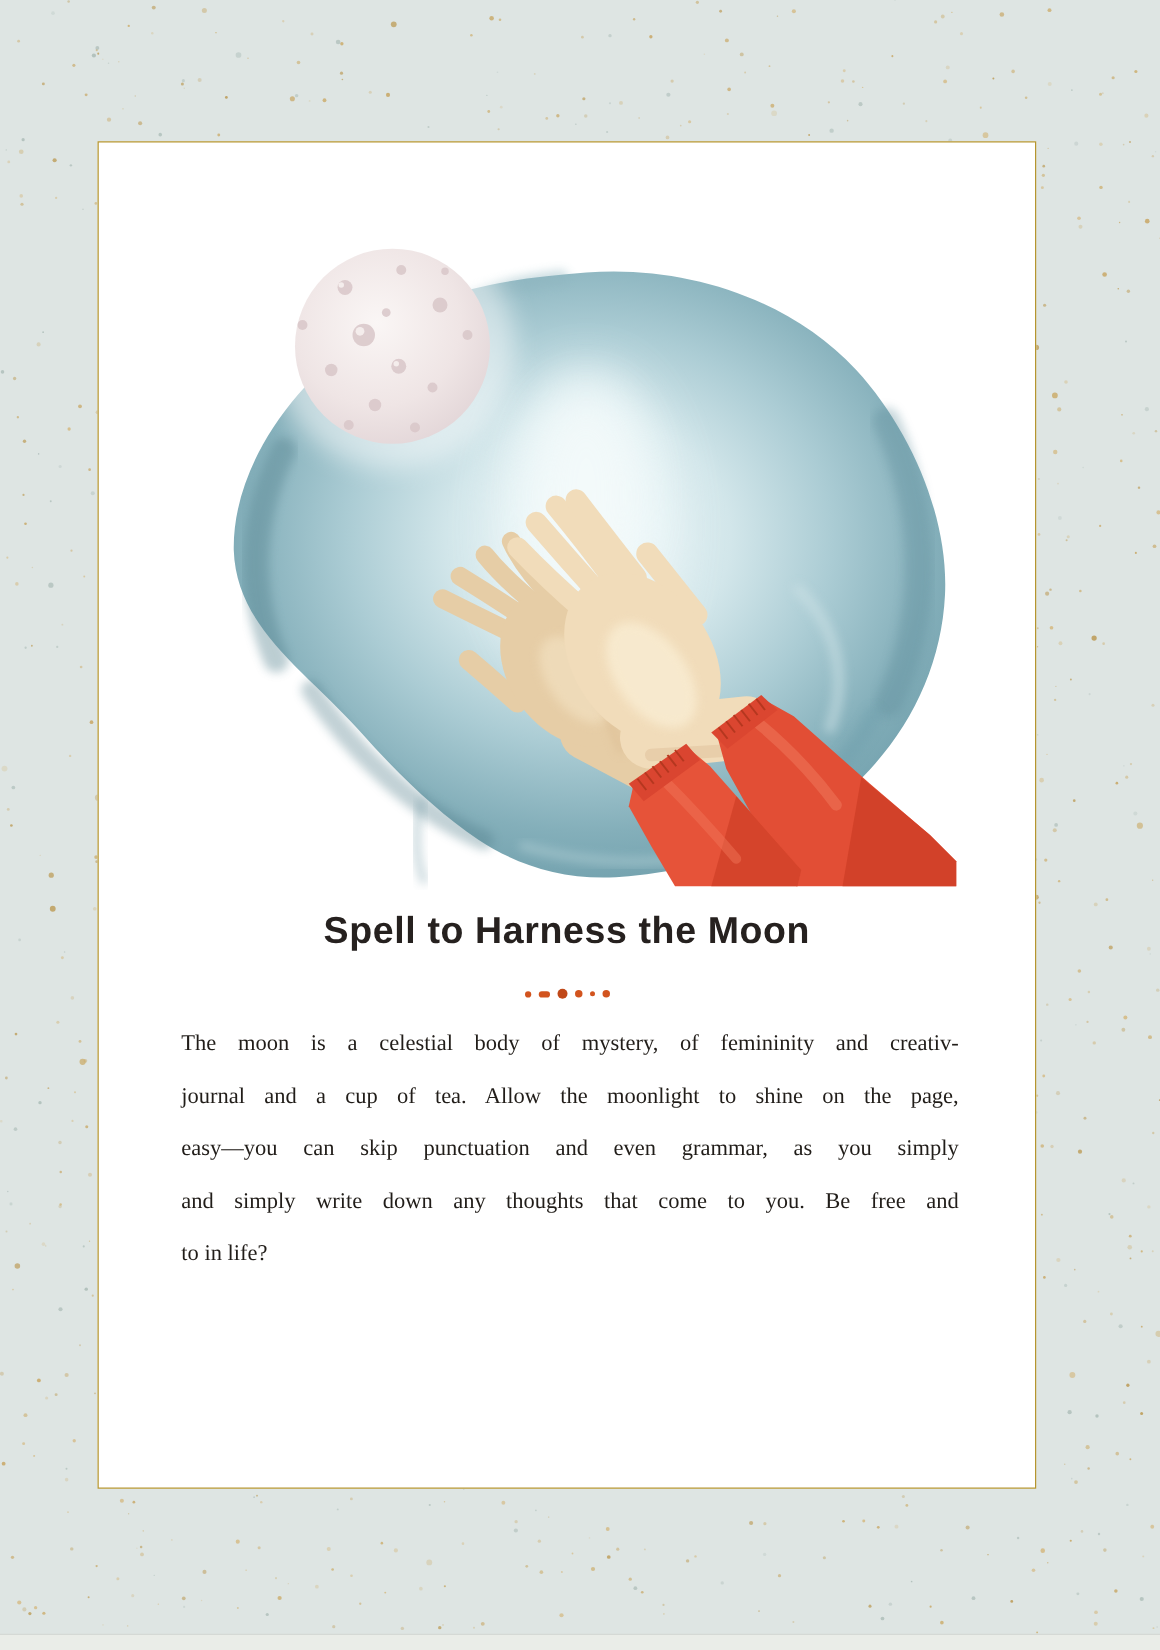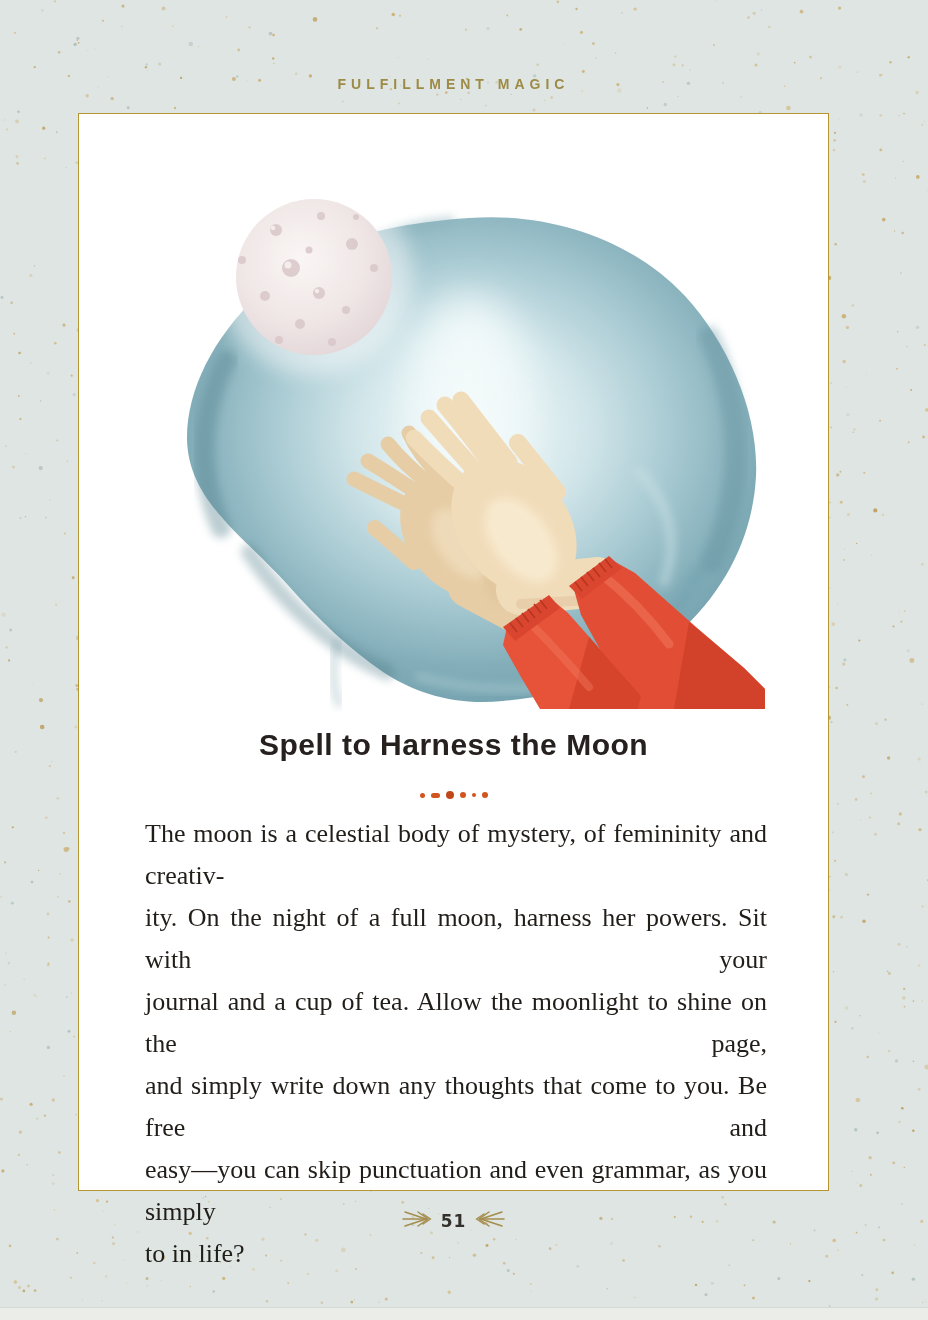--- a/index.html
+++ b/index.html
@@ -41,21 +41,21 @@
   }
   .dot{background:var(--dot,#d2541e);border-radius:50%;display:block;}
   .dot.d1{width:5px;height:5px;}
   .dot.d2{width:9px;height:5px;border-radius:3px;}
   .dot.d3{width:8px;height:8px;background:var(--dotdark,#c04818);}
   .dot.d4{width:6px;height:6px;}
   .dot.d5{width:4px;height:4px;}
   .dot.d6{width:6px;height:6px;}
   .body-text{
     position:absolute;top:699px;left:66px;width:622px;
-    font-size:26px;line-height:42px;
+    font-size:18px;line-height:42px;
     color:var(--body,#211d19);
   }
   .body-line{text-align:justify;text-align-last:justify;white-space:normal;}
   .body-line.last{text-align:center;text-align-last:left;}
   .folio{
     position:absolute;top:1206px;left:78px;width:751px;height:30px;
     display:flex;justify-content:center;align-items:center;gap:9px;
   }
   .folio-number{
     font-family:"DejaVu Sans", sans-serif;
@@ -1466,21 +1466,20 @@
       <circle cx="880.8" cy="149.9" r="1.39" fill="#cbaa66" opacity="0.71"></circle>
       <circle cx="926.2" cy="792.1" r="1.38" fill="#bb9850" opacity="0.28"></circle>
       <circle cx="438.9" cy="999.0" r="1.68" fill="#bb9850" opacity="0.85"></circle>
       <circle cx="504.2" cy="1263.3" r="1.30" fill="#cbaa66" opacity="0.62"></circle>
       <circle cx="164.1" cy="454.3" r="1.14" fill="#c7a45f" opacity="0.30"></circle>
       <circle cx="540.0" cy="745.5" r="0.60" fill="#cbaa66" opacity="0.27"></circle>
       <circle cx="496.7" cy="145.4" r="1.97" fill="#bb9850" opacity="0.53"></circle>
       <circle cx="583.3" cy="71.5" r="1.46" fill="#c7a45f" opacity="0.70"></circle>
     </svg>
 
-  <div class="running-head">FULFILLMENT MAGIC</div>
 
   <div class="page">
 
     <svg class="illus" viewBox="0 0 600 540">
       <defs>
         <radialGradient id="gBlob" cx="0.5" cy="0.44" r="0.62">
           <stop offset="0" stop-color="#eef7f8"></stop>
           <stop offset="0.32" stop-color="#d2e6ea"></stop>
           <stop offset="0.55" stop-color="#abccd4"></stop>
           <stop offset="0.78" stop-color="#84afba"></stop>
@@ -1608,44 +1607,22 @@
       <span class="dot d1"></span>
       <span class="dot d2"></span>
       <span class="dot d3"></span>
       <span class="dot d4"></span>
       <span class="dot d5"></span>
       <span class="dot d6"></span>
     </div>
 
     <div class="body-text">
         <div class="body-line">The moon is a celestial body of mystery, of femininity and creativ-</div>
-        <div class="body-line">ity. On the night of a full moon, harness her powers. Sit with your</div>
         <div class="body-line">journal and a cup of tea. Allow the moonlight to shine on the page,</div>
+        <div class="body-line">easy—you can skip punctuation and even grammar, as you simply</div>
         <div class="body-line">and simply write down any thoughts that come to you. Be free and</div>
-        <div class="body-line">easy—you can skip punctuation and even grammar, as you simply</div>
         <div class="body-line last">to in life?</div>
       </div>
   </div>
 
-  <div class="folio">
-    <span class="folio-arrow left">
-      <svg width="30" height="22" viewBox="0 0 30 22" fill="none" stroke="currentColor" stroke-width="1.5" stroke-linecap="round" stroke-linejoin="round">
-        <path d="M3 4 L24 11"></path>
-          <path d="M1 11 L24 11"></path>
-          <path d="M3 18 L24 11"></path>
-        <path d="M16 4 L26 11 L16 18"></path>
-          <path d="M21 6 L28.5 11 L21 16"></path>
-      </svg>
-    </span>
-    <span class="folio-number">51</span>
-    <span class="folio-arrow right">
-      <svg width="30" height="22" viewBox="0 0 30 22" fill="none" stroke="currentColor" stroke-width="1.5" stroke-linecap="round" stroke-linejoin="round">
-        <path d="M3 4 L24 11"></path>
-          <path d="M1 11 L24 11"></path>
-          <path d="M3 18 L24 11"></path>
-        <path d="M16 4 L26 11 L16 18"></path>
-          <path d="M21 6 L28.5 11 L21 16"></path>
-      </svg>
-    </span>
-  </div>
 
   <div class="bottom-strip"></div>
 </div>
 
 </body></html>

